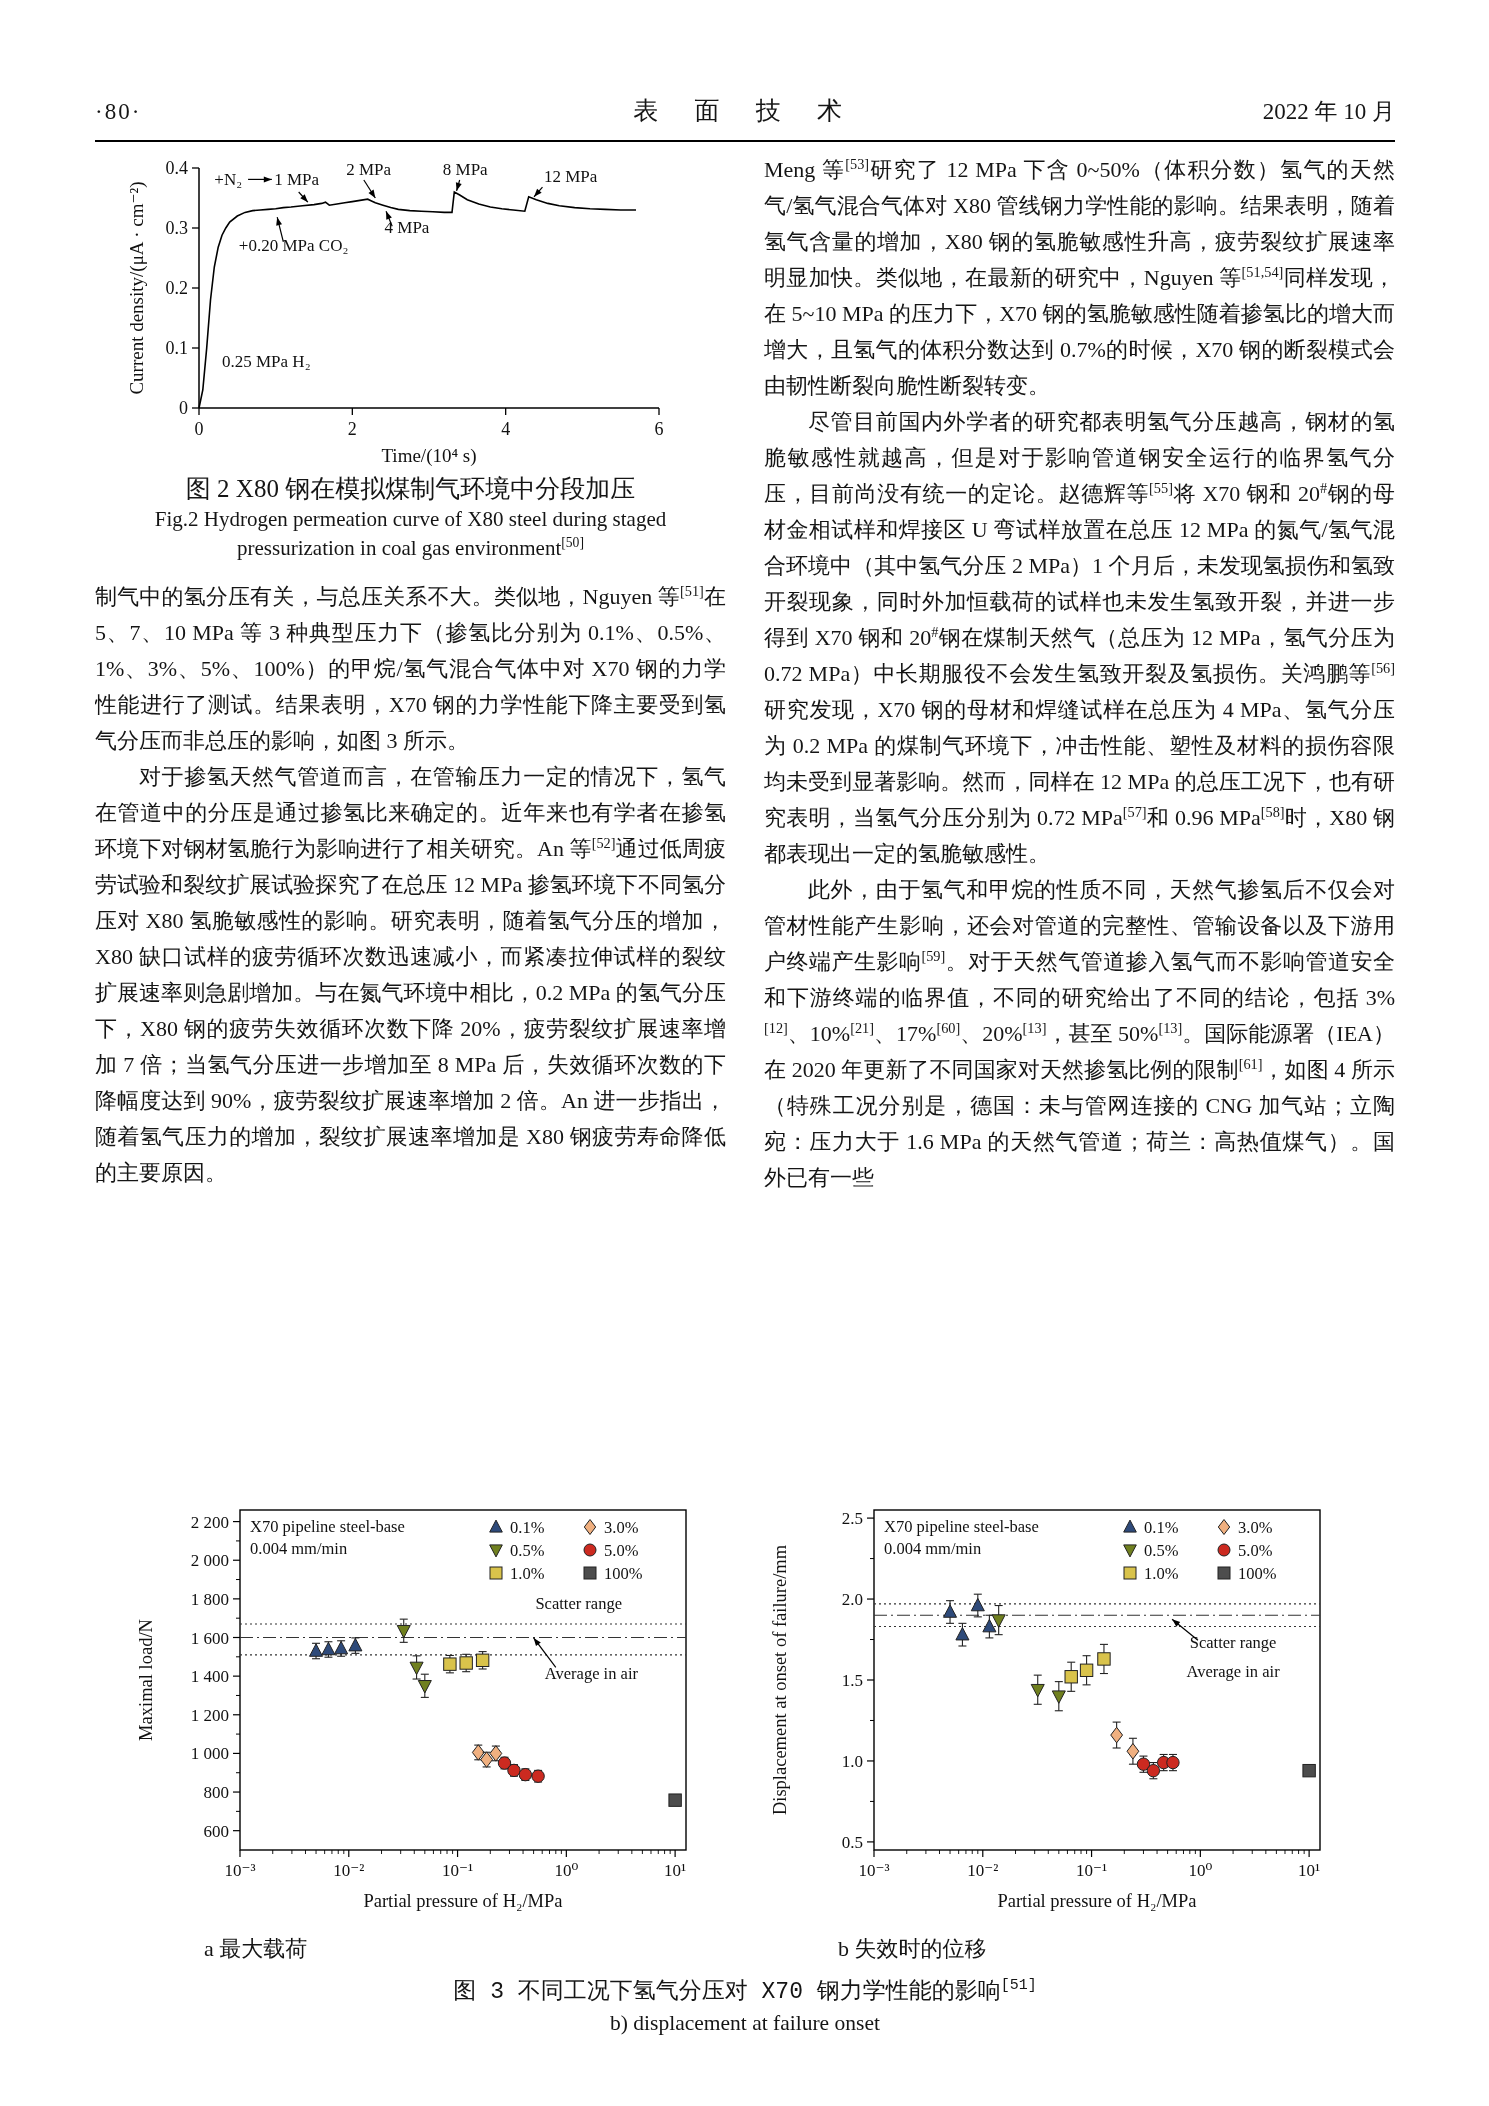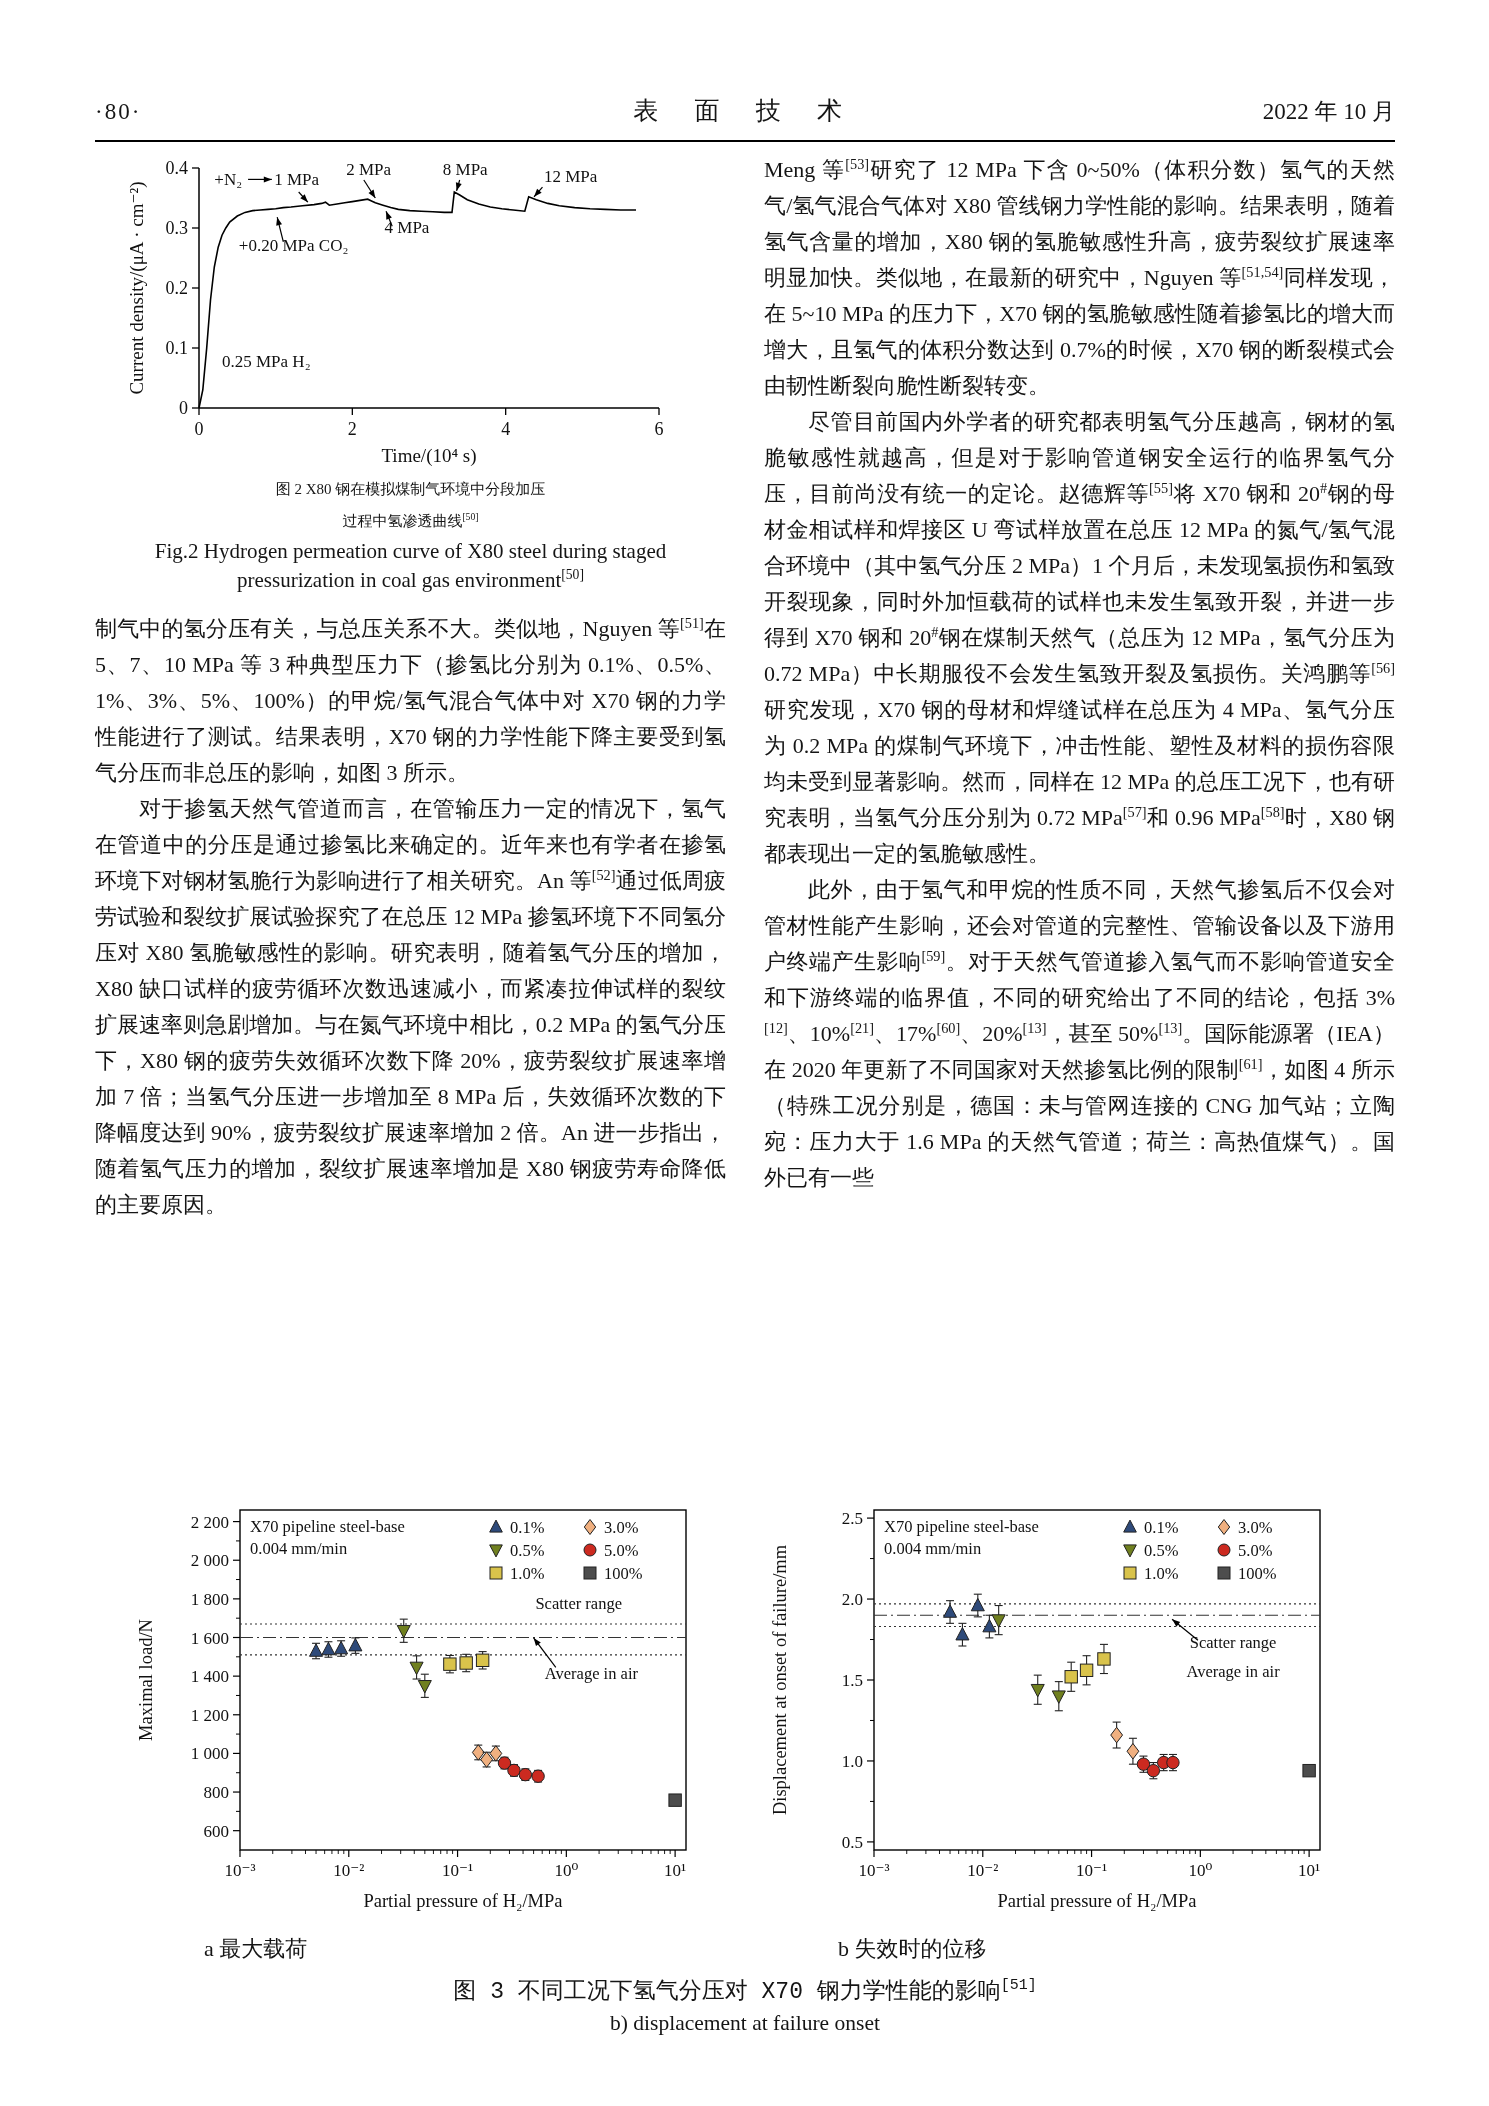--- a/index.html
+++ b/index.html
@@ -25,21 +25,21 @@
   }
   .col { width:631px; }
   .body-p { font-size:22px; line-height:36px; text-align:justify; }
   .body-p.indent { text-indent:2em; }
   sup { font-size:0.65em; line-height:0; vertical-align:super; }
 
   figure { margin:0; }
   .fig2 { margin-bottom:16px; }
   .fig2 svg { display:block; margin:0 auto 6px auto; }
   .figcap { text-align:center; }
-  .fig2 .figcap.cn { font-size:15px; line-height:32px; }
+  .fig2 .figcap.cn { font-size:25px; line-height:32px; }
   .fig2 .figcap.en { font-size:21px; line-height:29px; }
 
   .fig3 { position:absolute; top:1498px; left:95px; width:1300px; }
   .chartrow { display:flex; justify-content:center; gap:34px; }
   .chartblock { width:600px; }
   .subcap { width:600px; padding-left:76px; font-size:22px; margin-top:2px; }
   .fig3 .figcap.cn { font-size:23px; margin-top:12px; line-height:32px;font-family:Liberation Mono, monospace; }
   .fig3 .figcap.en { font-size:21.5px; line-height:30px; }
 
   svg text { font-family:"Liberation Serif","DejaVu Serif",serif; fill:#111; }
@@ -100,21 +100,20 @@
             <line x1="421.4666666666667" y1="35.20000000000002" x2="413.03333333333336" y2="44.80000000000001" stroke="#000" stroke-width="1.2"></line>
             <polygon points="413.0,44.8 420.6,40.8 416.1,36.8" fill="#000"></polygon>
             <line x1="162.33333333333334" y1="89.80000000000001" x2="156.2" y2="65.20000000000002" stroke="#000" stroke-width="1.2"></line>
             <polygon points="156.2,65.2 155.2,73.7 161.0,72.2" fill="#000"></polygon>
             <line x1="271.2" y1="74.20000000000002" x2="265.06666666666666" y2="59.20000000000002" stroke="#000" stroke-width="1.2"></line>
             <polygon points="265.1,59.2 265.3,67.7 270.9,65.5" fill="#000"></polygon>
             <text x="308" y="310" text-anchor="middle" font-size="19">Time/(10⁴ s)</text>
             <text x="22" y="136" text-anchor="middle" font-size="19" transform="rotate(-90 22 136)">Current density/(μA · cm⁻²)</text>
           </svg>
         <div class="figcap cn">图 2  X80 钢在模拟煤制气环境中分段加压</div>
-        <div class="figcap cn">过程中氢渗透曲线<sup>[50]</sup></div>
         <div class="figcap en">Fig.2 Hydrogen permeation curve of X80 steel during staged</div>
         <div class="figcap en">pressurization in coal gas environment<sup>[50]</sup></div>
       </figure>
       <p class="body-p">制气中的氢分压有关，与总压关系不大。类似地，Nguyen 等<sup>[51]</sup>在 5、7、10 MPa 等 3 种典型压力下（掺氢比分别为 0.1%、0.5%、1%、3%、5%、100%）的甲烷/氢气混合气体中对 X70 钢的力学性能进行了测试。结果表明，X70 钢的力学性能下降主要受到氢气分压而非总压的影响，如图 3 所示。</p>
       <p class="body-p indent">对于掺氢天然气管道而言，在管输压力一定的情况下，氢气在管道中的分压是通过掺氢比来确定的。近年来也有学者在掺氢环境下对钢材氢脆行为影响进行了相关研究。An 等<sup>[52]</sup>通过低周疲劳试验和裂纹扩展试验探究了在总压 12 MPa 掺氢环境下不同氢分压对 X80 氢脆敏感性的影响。研究表明，随着氢气分压的增加，X80 缺口试样的疲劳循环次数迅速减小，而紧凑拉伸试样的裂纹扩展速率则急剧增加。与在氮气环境中相比，0.2 MPa 的氢气分压下，X80 钢的疲劳失效循环次数下降 20%，疲劳裂纹扩展速率增加 7 倍；当氢气分压进一步增加至 8 MPa 后，失效循环次数的下降幅度达到 90%，疲劳裂纹扩展速率增加 2 倍。An 进一步指出，随着氢气压力的增加，裂纹扩展速率增加是 X80 钢疲劳寿命降低的主要原因。</p>
     </div>
 
     <div class="col">
       <p class="body-p">Meng 等<sup>[53]</sup>研究了 12 MPa 下含 0~50%（体积分数）氢气的天然气/氢气混合气体对 X80 管线钢力学性能的影响。结果表明，随着氢气含量的增加，X80 钢的氢脆敏感性升高，疲劳裂纹扩展速率明显加快。类似地，在最新的研究中，Nguyen 等<sup>[51,54]</sup>同样发现，在 5~10 MPa 的压力下，X70 钢的氢脆敏感性随着掺氢比的增大而增大，且氢气的体积分数达到 0.7%的时候，X70 钢的断裂模式会由韧性断裂向脆性断裂转变。</p>
       <p class="body-p indent">尽管目前国内外学者的研究都表明氢气分压越高，钢材的氢脆敏感性就越高，但是对于影响管道钢安全运行的临界氢气分压，目前尚没有统一的定论。赵德辉等<sup>[55]</sup>将 X70 钢和 20<sup>#</sup>钢的母材金相试样和焊接区 U 弯试样放置在总压 12 MPa 的氮气/氢气混合环境中（其中氢气分压 2 MPa）1 个月后，未发现氢损伤和氢致开裂现象，同时外加恒载荷的试样也未发生氢致开裂，并进一步得到 X70 钢和 20<sup>#</sup>钢在煤制天然气（总压为 12 MPa，氢气分压为 0.72 MPa）中长期服役不会发生氢致开裂及氢损伤。关鸿鹏等<sup>[56]</sup>研究发现，X70 钢的母材和焊缝试样在总压为 4 MPa、氢气分压为 0.2 MPa 的煤制气环境下，冲击性能、塑性及材料的损伤容限均未受到显著影响。然而，同样在 12 MPa 的总压工况下，也有研究表明，当氢气分压分别为 0.72 MPa<sup>[57]</sup>和 0.96 MPa<sup>[58]</sup>时，X80 钢都表现出一定的氢脆敏感性。</p>

